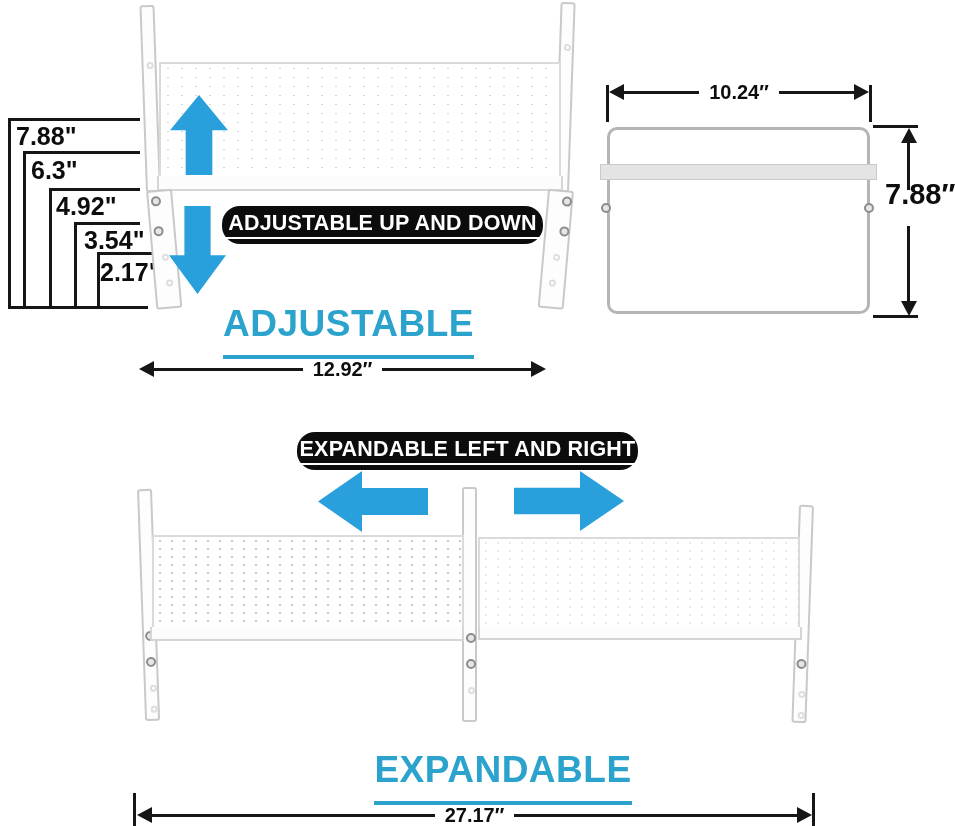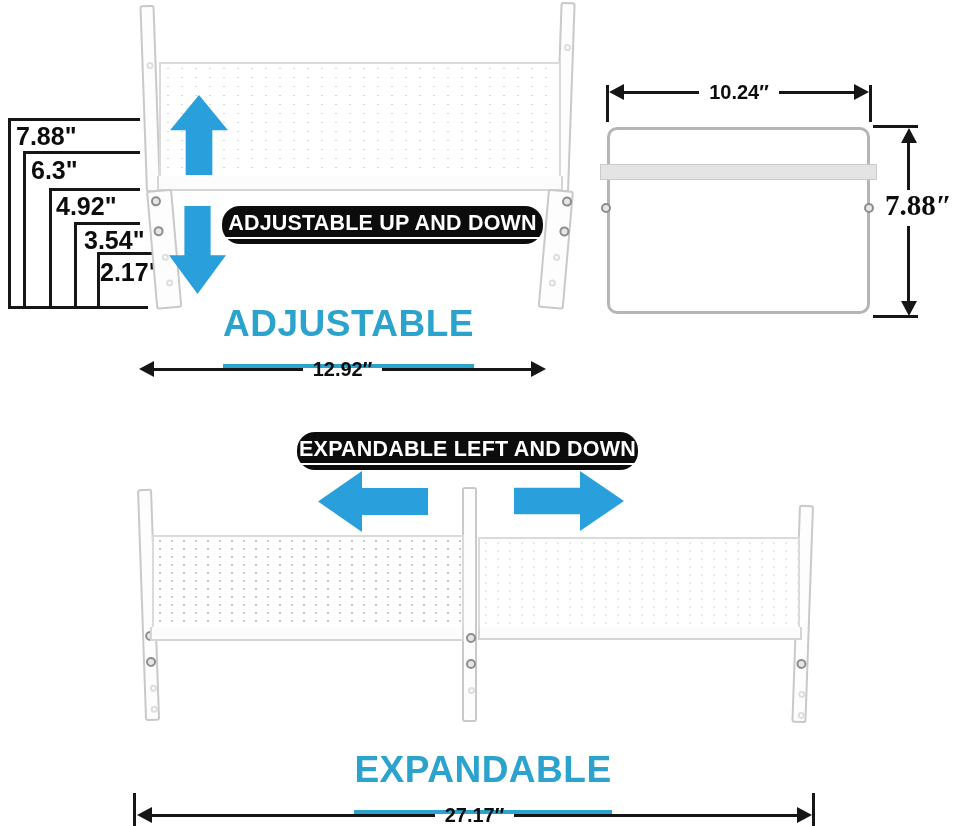--- a/index.html
+++ b/index.html
@@ -22,21 +22,21 @@
   .blue-arrow{position:absolute;background:var(--arrow-blue,#29a0dc);}
   .arrow-up{clip-path:polygon(50% 0,100% 44%,73% 44%,73% 100%,27% 100%,27% 44%,0 44%);}
   .arrow-down{clip-path:polygon(50% 100%,100% 56%,73% 56%,73% 0,27% 0,27% 56%,0 56%);}
   .arrow-left{clip-path:polygon(0 50%,40% 0,40% 28%,100% 28%,100% 72%,40% 72%,40% 100%);}
   .arrow-right{clip-path:polygon(100% 50%,60% 0,60% 28%,0 28%,0 72%,60% 72%,60% 100%);}
   
   .pill{position:absolute;background:var(--pill-bg,#0c0c0c);border-radius:18px;display:flex;align-items:center;justify-content:center;}
   .pill span{color:var(--pill-text,#ffffff);font-weight:700;font-size:21.5px;letter-spacing:.2px;border-bottom:2.5px solid var(--pill-text,#ffffff);padding:0 2px 1px 2px;white-space:nowrap;}
   
   .cyan-heading{position:absolute;color:var(--heading-cyan,#2ba3cd);font-weight:700;font-size:37px;text-align:center;letter-spacing:.5px;}
-  .cyan-heading span{display:inline-block;border-bottom:4px solid var(--heading-cyan,#2ba3cd);padding-bottom:19px;white-space:nowrap;text-align:right;}
+  .cyan-heading span{display:inline-block;border-bottom:4px solid var(--heading-cyan,#2ba3cd);padding-bottom:10px;white-space:nowrap;text-align:right;}
   
   .dim-row{position:absolute;display:flex;align-items:center;}
   .dim-row .line{flex:1;height:3px;background:var(--dim-black,#161616);}
   .dim-row .dim-label{font-weight:700;font-size:20px;color:#0d0d0d;padding:0 10px;white-space:nowrap;}
   .tri{width:0;height:0;}
   .tri-left{border-top:8px solid transparent;border-bottom:8px solid transparent;border-right:15px solid var(--dim-black,#161616);}
   .tri-right{border-top:8px solid transparent;border-bottom:8px solid transparent;border-left:15px solid var(--dim-black,#161616);}
   .tri-up{border-left:8px solid transparent;border-right:8px solid transparent;border-bottom:15px solid var(--dim-black,#161616);}
   .tri-down{border-left:8px solid transparent;border-right:8px solid transparent;border-top:15px solid var(--dim-black,#161616);}
   .side-label{position:absolute;font-weight:700;font-size:29px;color:#0d0d0d;white-space:nowrap;}
@@ -116,28 +116,28 @@
       <div class="tri tri-right"></div>
     </div>
     <div class="side-body" style="left:607px;top:127px;width:263px;height:187px;"></div>
     <div class="side-band" style="left:600px;top:164px;width:277px;height:16px;"></div>
     <div class="screw" style="left:601px;top:203px;"></div>
     <div class="screw" style="left:864px;top:203px;"></div>
     <div class="hbar" style="left:873px;top:125px;width:45px;"></div>
     <div class="hbar" style="left:873px;top:315px;width:45px;"></div>
     <div class="tri tri-up abs" style="left:901px;top:128px;"></div>
     <div class="vbar" style="left:907px;top:141px;height:49px;"></div>
-    <div class="side-label" style="left:885px;top:189px;font-family:Liberation Serif, serif;">7.88″</div>
+    <div class="side-label" style="left:885px;top:178px;">7.88″</div>
     <div class="vbar" style="left:907px;top:226px;height:78px;"></div>
     <div class="tri tri-down abs" style="left:901px;top:301px;"></div>
   </div>
 
   <div>
     <div class="pill" style="left:297px;top:432px;width:341px;height:38px;">
-      <span>EXPANDABLE LEFT AND DOWN</span>
+      <span>EXPANDABLE LEFT AND RIGHT</span>
     </div>
     <div class="blue-arrow arrow-left" style="left:318px;top:471px;width:110px;height:61px;"></div>
     <div class="blue-arrow arrow-right" style="left:514px;top:471px;width:110px;height:60px;"></div>
 
     <div class="post" style="left:137px;top:489px;width:15px;height:232px;transform:rotate(-2deg);transform-origin:top center;">
       <div class="screw" style="left:1px;top:140px;"></div>
       <div class="screw" style="left:1px;top:166px;"></div>
       <div class="hole" style="left:4px;top:194px;"></div>
       <div class="hole" style="left:4px;top:215px;"></div>
     </div>
@@ -149,21 +149,21 @@
     <div class="post" style="left:799px;top:505px;width:15px;height:218px;transform:rotate(2deg);transform-origin:top center;">
       <div class="screw" style="left:1px;top:152px;"></div>
       <div class="hole" style="left:4px;top:184px;"></div>
       <div class="hole" style="left:4px;top:205px;"></div>
     </div>
     <div class="panel perf-dense" style="left:152px;top:535px;width:312px;height:92px;"></div>
     <div class="band" style="left:150px;top:627px;width:314px;height:14px;"></div>
     <div class="panel perf-light" style="left:478px;top:537px;width:322px;height:90px;"></div>
     <div class="band" style="left:478px;top:627px;width:324px;height:13px;"></div>
 
-    <div class="cyan-heading" style="left:338px;top:749px;width:290px;">
+    <div class="cyan-heading" style="left:358px;top:749px;width:290px;">
       <span>EXPANDABLE</span>
     </div>
     <div class="vbar" style="left:133px;top:793px;height:33px;"></div>
     <div class="vbar" style="left:812px;top:793px;height:33px;"></div>
     <div class="dim-row" style="left:137px;top:802px;width:675px;height:26px;">
       <div class="tri tri-left"></div>
       <div class="line"></div>
       <div class="dim-label">27.17″</div>
       <div class="line"></div>
       <div class="tri tri-right"></div>

